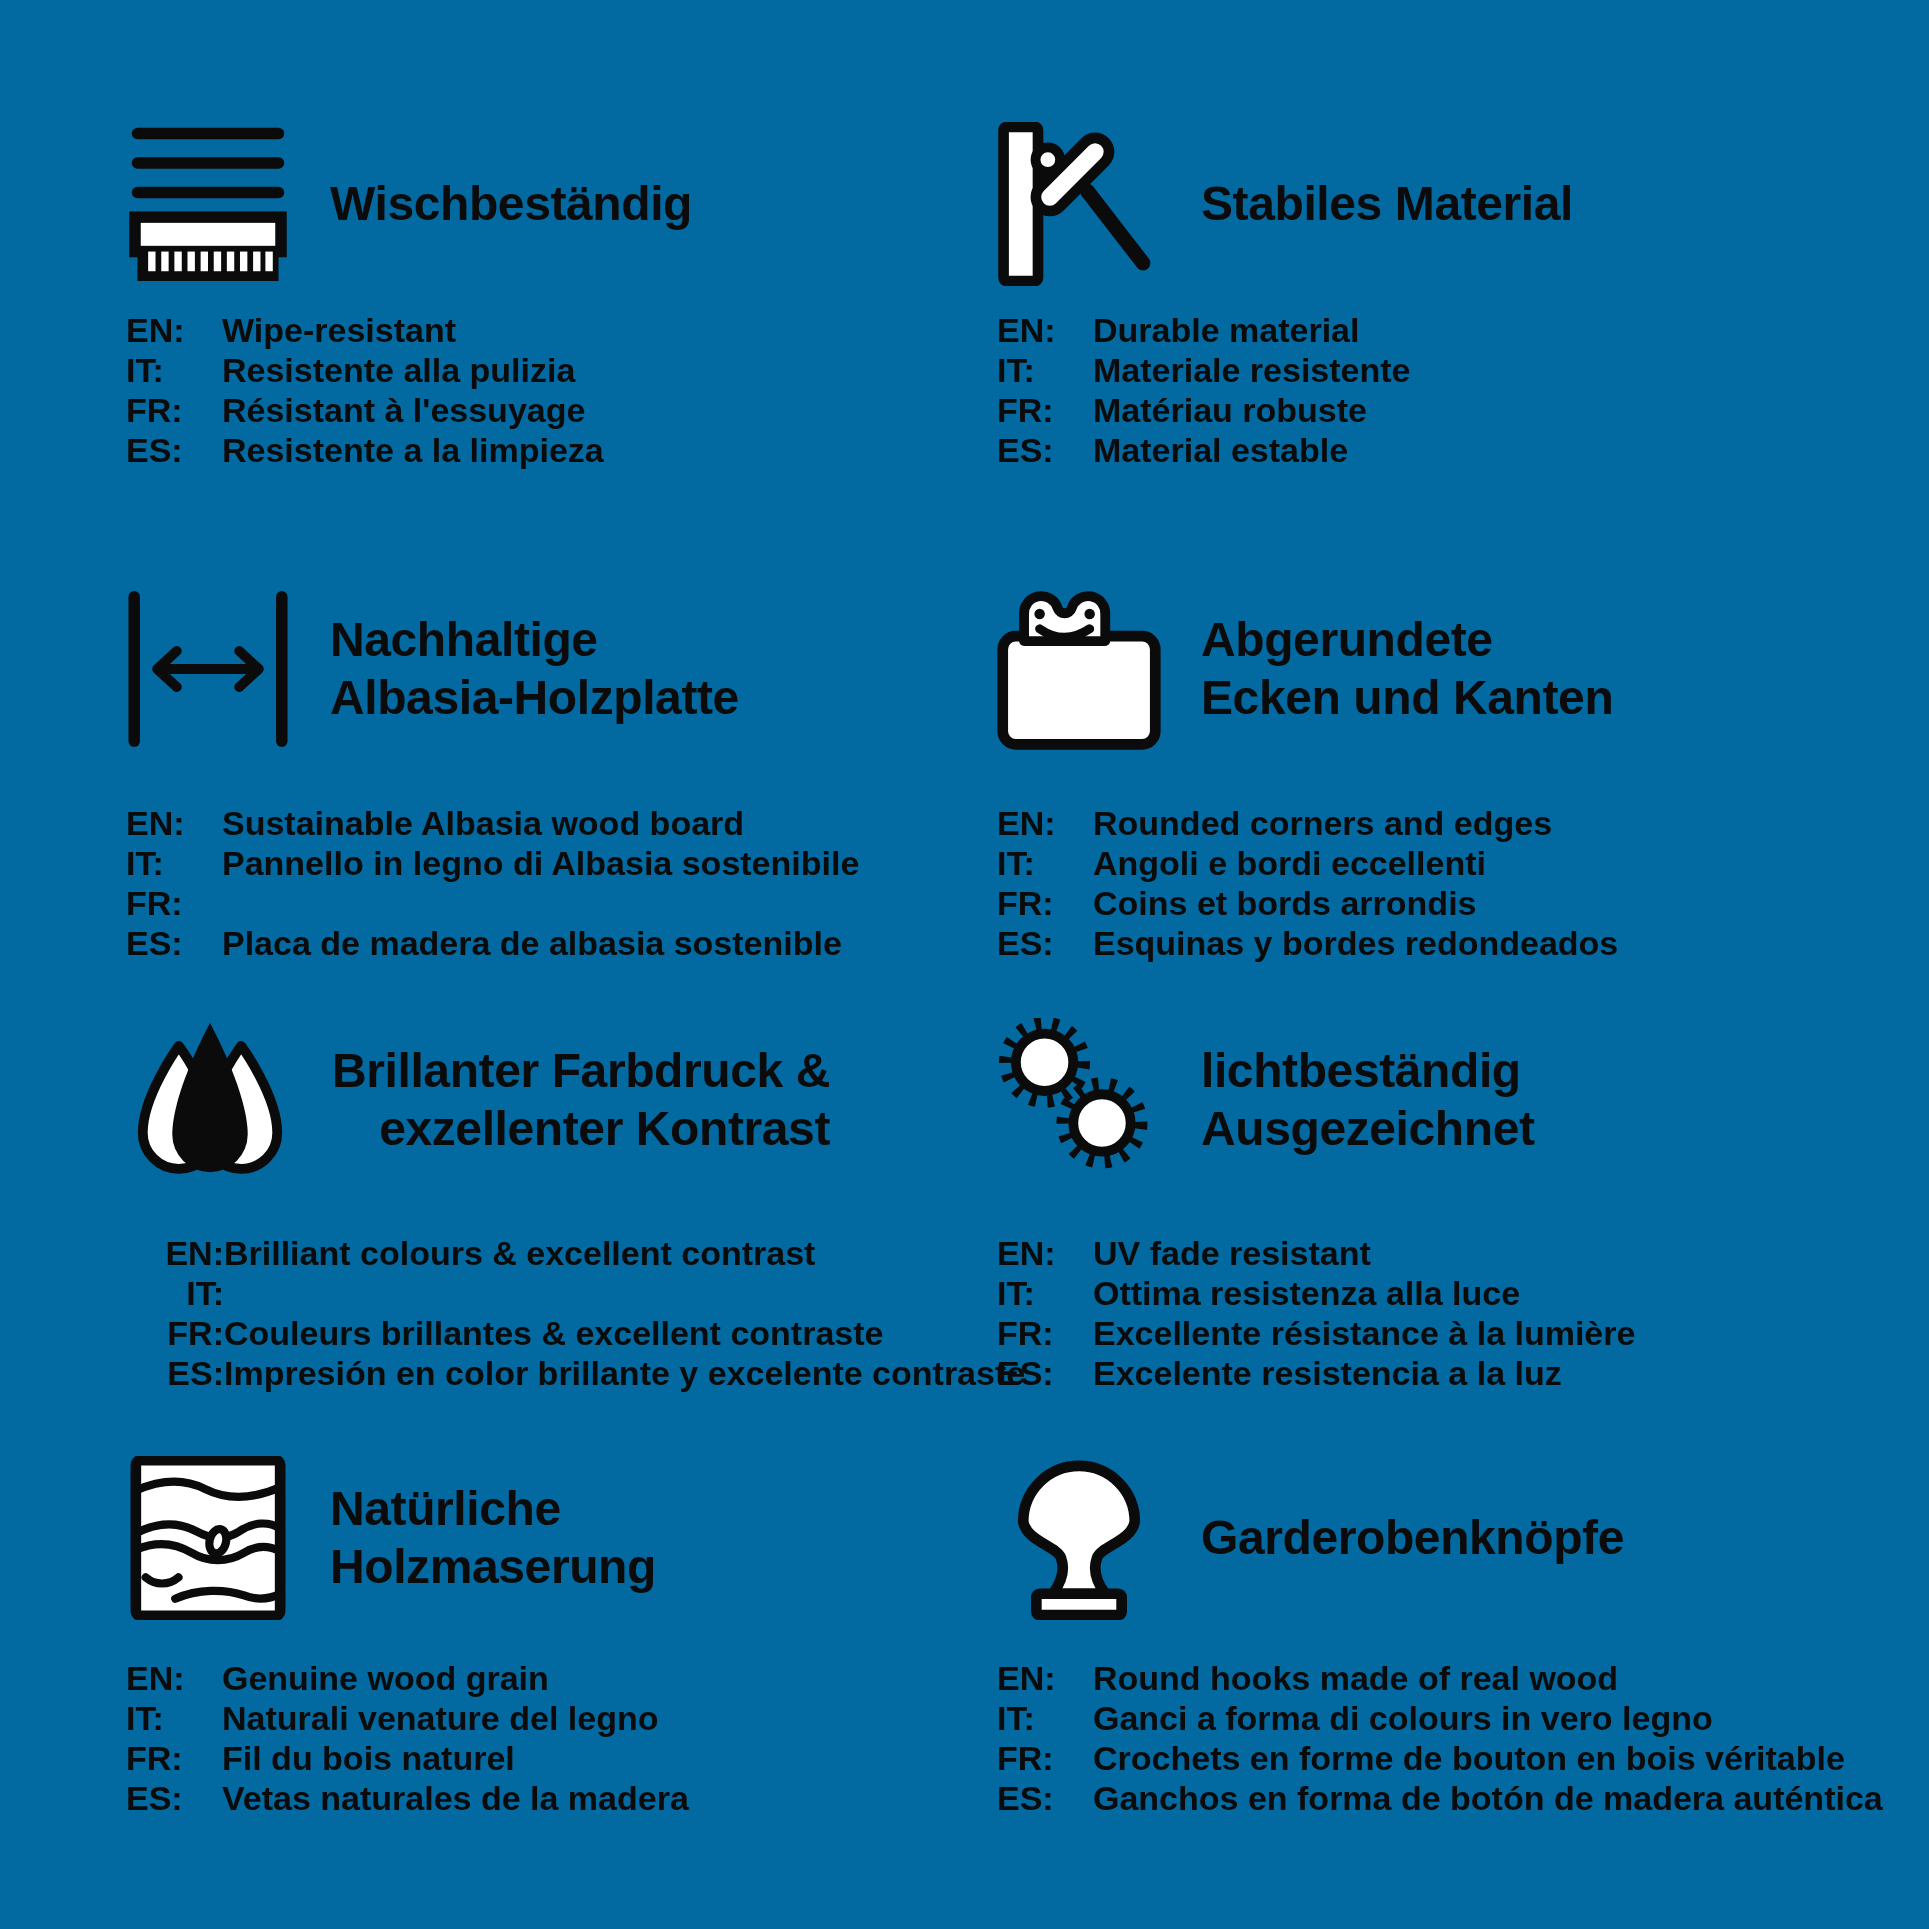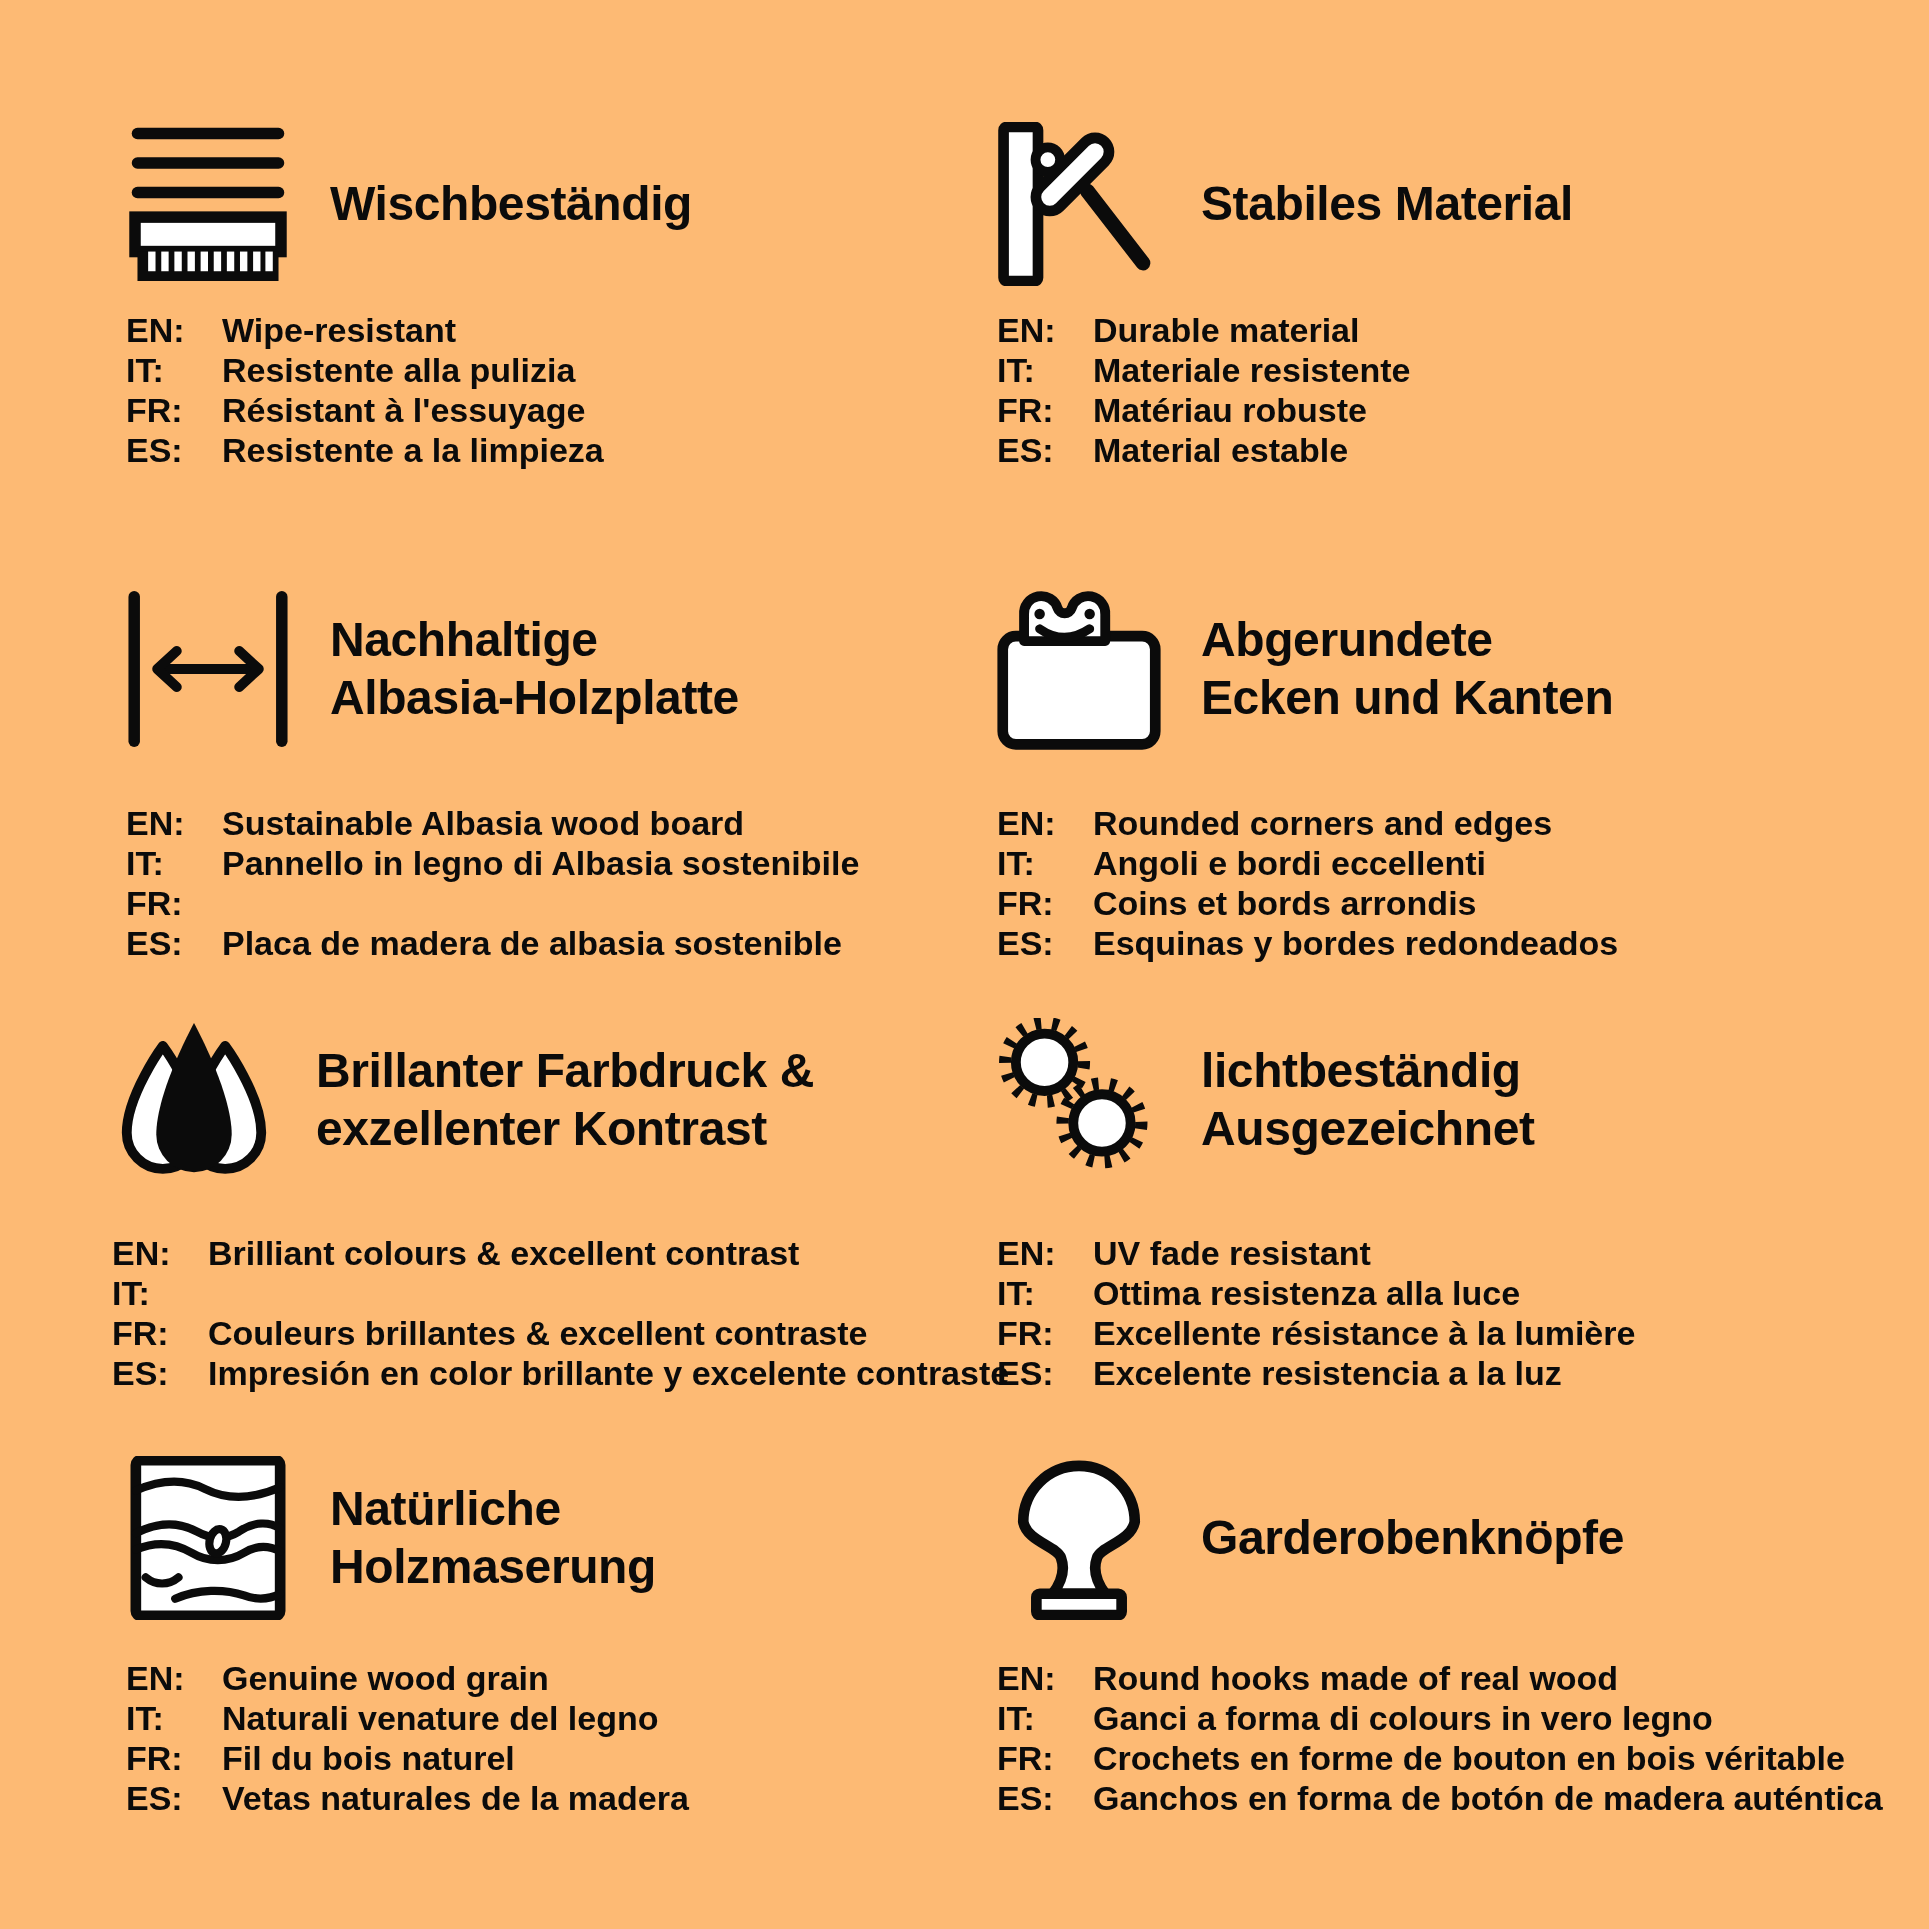--- a/index.html
+++ b/index.html
@@ -1,19 +1,19 @@
 <!DOCTYPE html>
 <html style="font-size:13.4px"><head>
 <meta charset="utf-8">
 <style>
   html,body{margin:0;padding:0;background:#ffffff;}
   #canvas{
     position:relative;
     width:1930px;height:1930px;
-    background:#fdba74;
+    background:#0369a1;
     color:#0b0b0b;
     font-family:"Liberation Sans", sans-serif;
     overflow:hidden;
   }
   .feature{position:absolute;width:889px;}
   .header{display:flex;align-items:center;gap:40px;height:164px;}
   .icon-box{width:164px;height:164px;flex:0 0 164px;display:flex;align-items:center;justify-content:center;}
   .icon-box svg{width:164px;height:164px;display:block;}
   .title{
     margin:0;font-size:48px;line-height:1.2;font-weight:700;
@@ -185,21 +185,21 @@
           <span class="lang">FR:</span>
           <span class="txt">Coins et bords arrondis</span>
         </div>
       <div class="row">
           <span class="lang">ES:</span>
           <span class="txt">Esquinas y bordes redondeados</span>
         </div>
     </div>
   </section>
 
-  <section class="feature s5" style="left:112px;top:1018px;">
+  <section class="feature s5" style="left:128px;top:1018px;text-align:right;">
     <div class="header">
       <div class="icon-box">
         <svg viewBox="0 0 100 100">
           <path d="M31 17 C31 17 9 47 9 70 A22 22 0 0 0 53 70 C53 47 31 17 31 17 Z" fill="#ffffff" stroke="#0b0b0b" stroke-width="6" stroke-linejoin="round"></path>
           <path d="M69 17 C69 17 47 47 47 70 A22 22 0 0 0 91 70 C91 47 69 17 69 17 Z" fill="#ffffff" stroke="#0b0b0b" stroke-width="6" stroke-linejoin="round"></path>
           <path d="M50 3 C50 3 27 45 27 71 A23 23 0 0 0 73 71 C73 45 50 3 50 3 Z" fill="#0b0b0b"></path>
         </svg>
       </div>
       <h2 class="title">
         <div>Brillanter Farbdruck &amp;</div>

